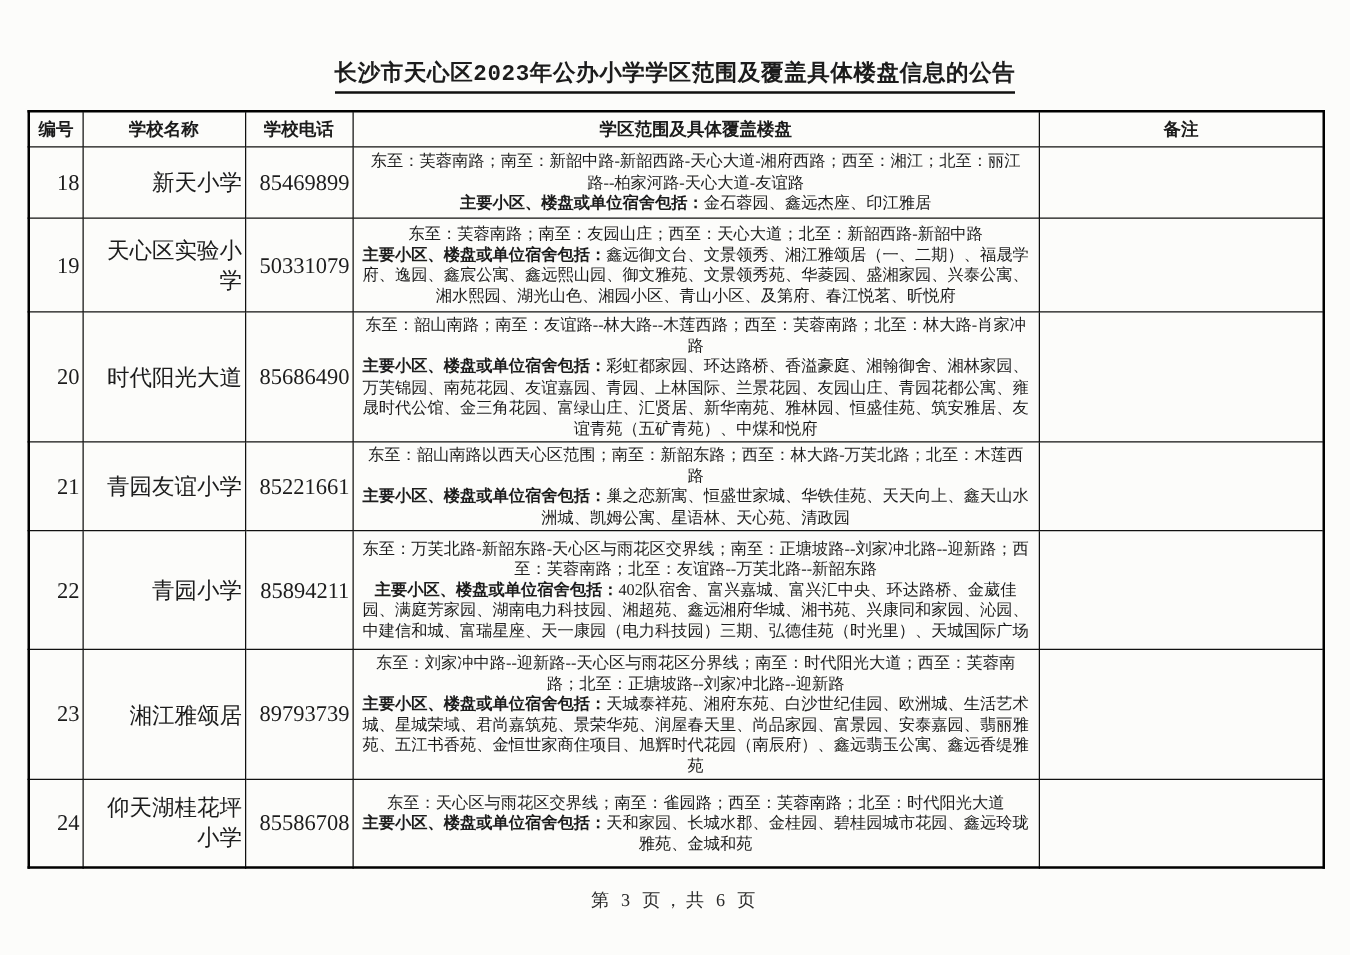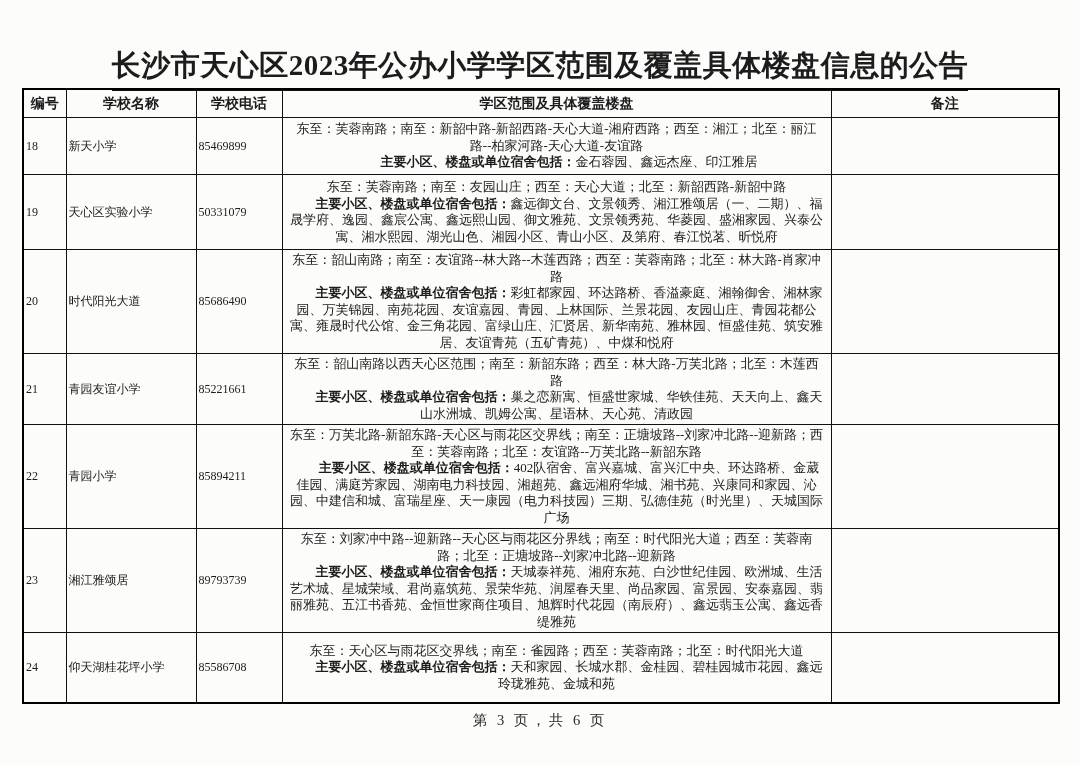--- a/index.html
+++ b/index.html
@@ -8,47 +8,47 @@
     background:#fcfcfa;color:#1c1c1c;
     font-family:"Liberation Serif","DejaVu Serif",serif;
     overflow:hidden;
   }
   .title{
     position:absolute;top:46px;left:0;width:1080px;
     text-align:center;
   }
   .title span{
     display:inline-block;
-    font-family:Liberation Serif, serif;
-    font-weight:bold;font-size:29px;letter-spacing:0.5px;
+    font-family:Liberation Mono, monospace;
+    font-weight:bold;font-size:18px;letter-spacing:0.5px;
     border-bottom:2px solid #111;padding-bottom:3px;
   }
   table.district{
     position:absolute;left:22px;top:88px;
     width:1036px;border-collapse:collapse;table-layout:fixed;
     border:2px solid #000000;
   }
   table.district th, table.district td{
     border:1px solid #111;
     vertical-align:middle;
     overflow:hidden;
   }
   table.district th{
     font-family:"Liberation Sans","DejaVu Sans",sans-serif;
     font-weight:bold;font-size:14px;text-align:center;
     height:25px;padding:1px 2px;
   }
-  td.c{ text-align:left; font-size:12px; padding:2px; }
+  td.c{ text-align:right; font-size:18px; padding:2px; }
   td.detail{
     text-align:center;font-size:13px;line-height:16.5px;
     padding:2px 6px 2px 6px;
   }
   td.detail .estates b{
     font-family:"Liberation Sans","DejaVu Sans",sans-serif;
-    font-weight:bold;font-size:13px;margin-left:25px;
+    font-weight:bold;font-size:13px;
   }
   .footer{
     position:absolute;left:0;top:711px;width:1080px;
     text-align:center;font-size:14.5px;letter-spacing:3px;color:#2a2a2a;
   }
 </style>
 </head>
 <body>
 
 <div class="title">

